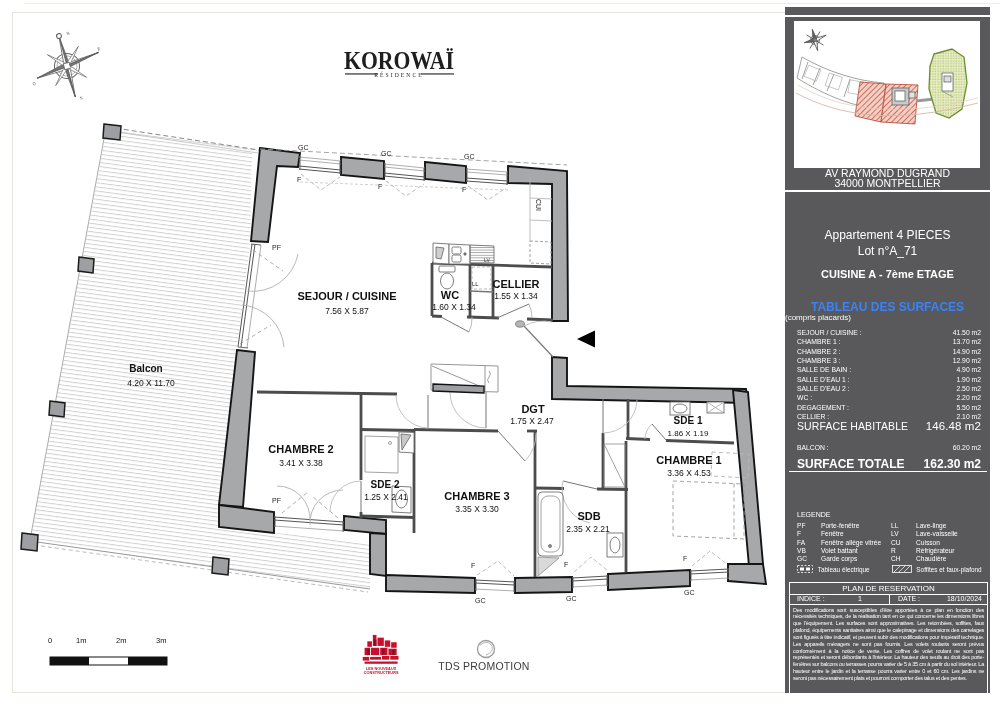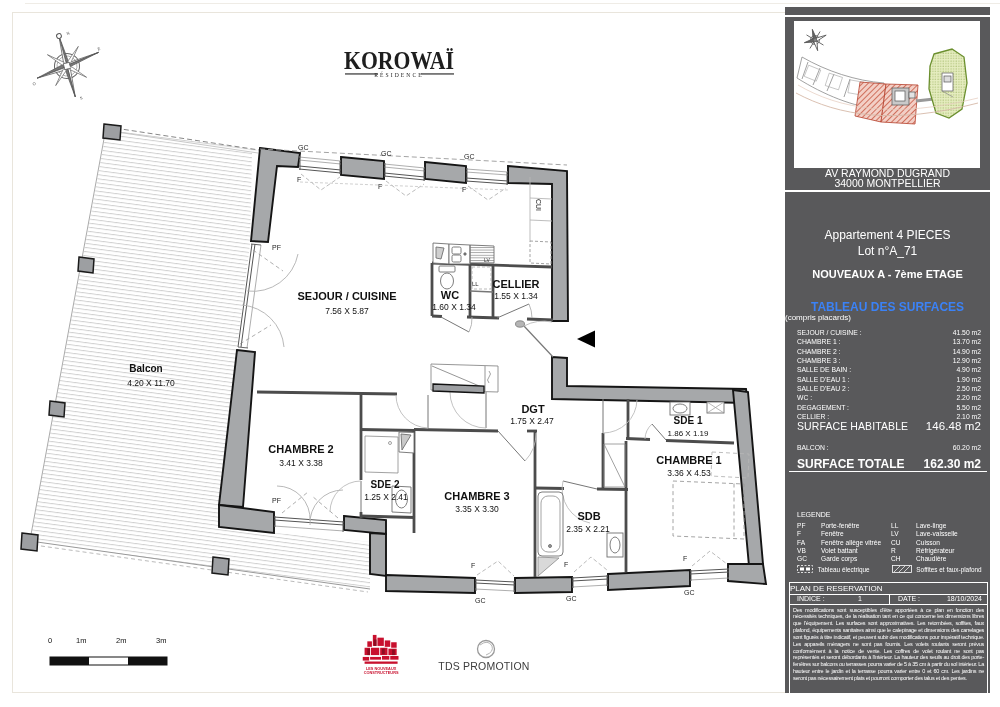--- a/index.html
+++ b/index.html
@@ -509,21 +509,21 @@
   </defs>
 </svg>
 </div>
 
 <div class="abs" style="left:785px;top:169px;width:205px;text-align:center;color:#fff;font-weight:normal;font-size:10.5px;line-height:9.5px;">AV RAYMOND DUGRAND<br>34000 MONTPELLIER</div>
 
 <div class="abs" style="left:785px;top:190px;width:205px;height:1.5px;background:#ffffff;"></div>
 
 <div class="abs" style="left:785px;top:228px;width:205px;text-align:center;color:#fff;font-size:12px;line-height:15.5px;">Appartement 4 PIECES<br>Lot n°A_71</div>
 
-<div class="abs" style="left:785px;top:268px;width:205px;text-align:center;color:#fff;font-weight:bold;font-size:11px;">NOUVEAUX A - 7ème ETAGE</div>
+<div class="abs" style="left:785px;top:268px;width:205px;text-align:center;color:#fff;font-weight:bold;font-size:11px;">CUISINE A - 7ème ETAGE</div>
 
 <div class="abs" style="left:785px;top:300px;width:205px;text-align:center;color:#3b82f6;font-weight:bold;font-size:12px;">TABLEAU DES SURFACES</div>
 <div class="abs" style="left:785px;top:313px;width:218px;color:#fff;font-size:8px;">(compris placards)</div>
 
 <div class="abs" style="left:797px;top:328px;width:184px;color:#fff;font-size:6.8px;line-height:9.35px;">
   <div>SEJOUR / CUISINE :<span style="float:right">41.50 m2</span></div>
   <div>CHAMBRE 1 :<span style="float:right">13.70 m2</span></div>
   <div>CHAMBRE 2 :<span style="float:right">14.90 m2</span></div>
   <div>CHAMBRE 3 :<span style="float:right">12.90 m2</span></div>
   <div>SALLE DE BAIN :<span style="float:right">4.90 m2</span></div>
@@ -559,21 +559,21 @@
   <span style="display:inline-block;width:72px;margin-left:3px;">Tableau électrique</span>
   <svg width="20" height="8" style="vertical-align:-1px">
         <rect x="0.5" y="0.5" width="19" height="7" fill="none" stroke="#fff" stroke-width="0.8"></rect>
         <line x1="2" y1="7" x2="8" y2="1" stroke="#fff" stroke-width="0.7"></line>
         <line x1="7" y1="7" x2="13" y2="1" stroke="#fff" stroke-width="0.7"></line>
         <line x1="12" y1="7" x2="18" y2="1" stroke="#fff" stroke-width="0.7"></line>
       </svg>
   <span style="margin-left:3px;">Soffites et faux-plafond</span>
 </div>
 
-<div class="abs" style="left:789px;top:582px;width:197px;height:11px;border:1px solid #fff;color:#fff;font-size:8px;line-height:11px;">PLAN DE RESERVATION</div>
+<div class="abs" style="left:789px;top:582px;width:197px;height:11px;border:1px solid #fff;color:#fff;font-size:8px;text-align:center;line-height:11px;">PLAN DE RESERVATION</div>
 
 <div class="abs" style="left:789px;top:594px;width:197px;height:10px;border:1px solid #fff;border-top:none;color:#fff;font-size:7px;line-height:10px;">
   <span style="margin-left:7px;">INDICE :</span>
   <span style="position:absolute;left:68px;">1</span>
   <span style="position:absolute;left:99px;border-left:1px solid #fff;top:0;height:10px;"></span>
   <span style="position:absolute;left:108px;">DATE :</span>
   <span style="position:absolute;right:5px;">18/10/2024</span>
 </div>
 
 <div class="abs" style="left:789px;top:605px;width:197px;height:88px;border:1px solid #fff;border-top:none;">

